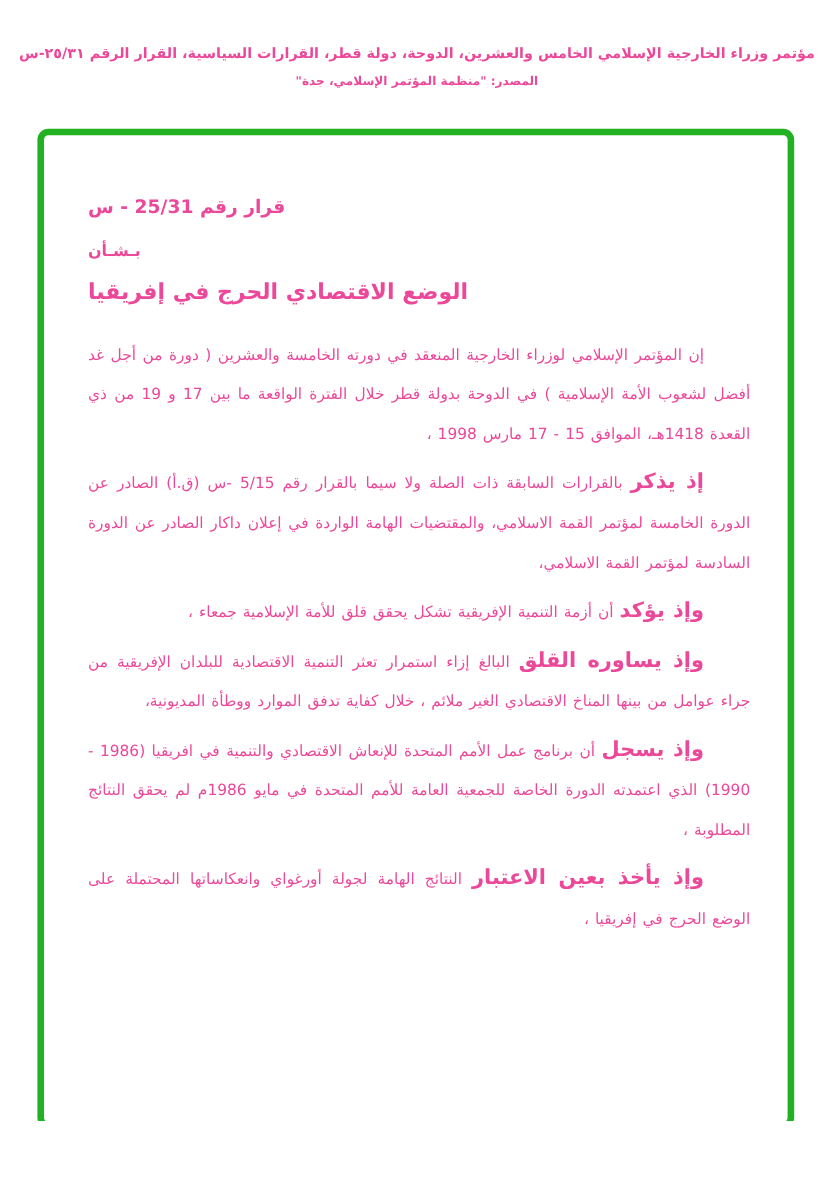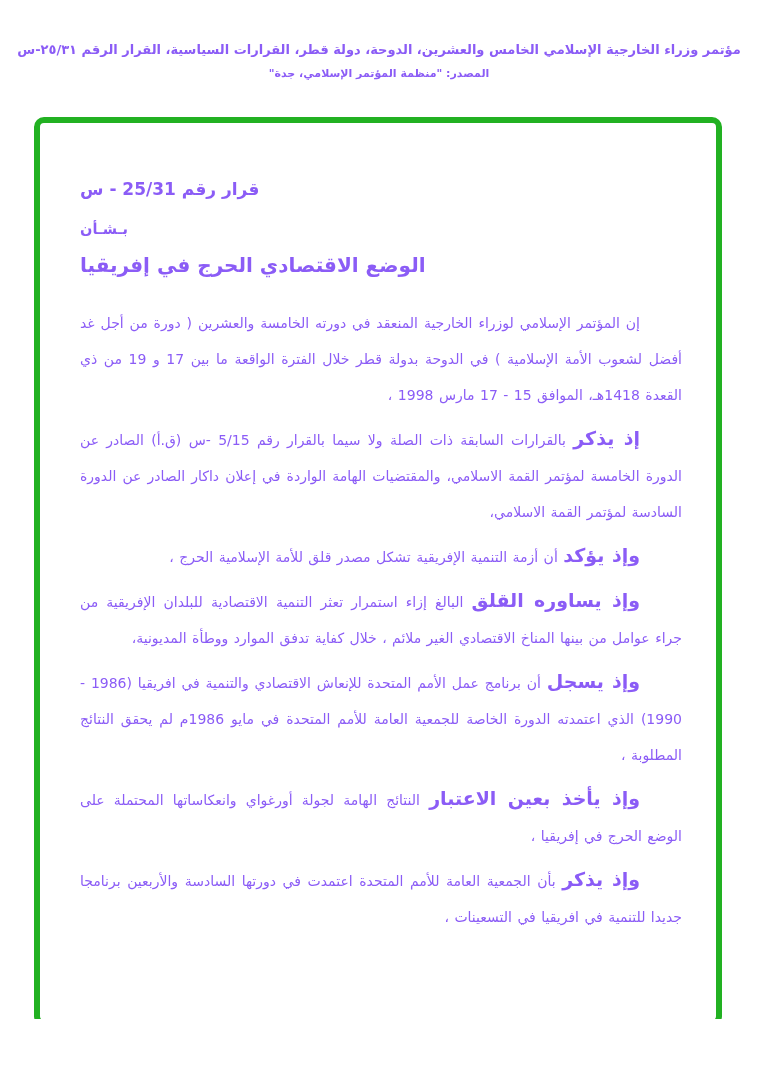--- a/index.html
+++ b/index.html
@@ -6,21 +6,21 @@
     margin: 0;
     padding: 0;
     background: #ffffff;
   }
   .page {
     position: relative;
     width: 758px;
     height: 1019px;
     background: #ffffff;
     font-family: "DejaVu Sans", sans-serif;
-    color: #8b5cf6;
+    color: #ec4899;
     overflow: hidden;
   }
   
   .doc-header {
     position: absolute;
     top: 42px;
     left: 0;
     right: 0;
     text-align: center;
     direction: rtl;
@@ -108,29 +108,28 @@
       <div class="title-block">
         <div class="title-line1">قرار رقم 25/31 - س</div>
         <div class="title-line2">بـشـأن</div>
         <div class="title-line3">الوضع الاقتصادي الحرج في إفريقيا</div>
       </div>
 
       <p class="para"><span class="lead"></span><span>إن المؤتمر الإسلامي لوزراء الخارجية المنعقد في دورته الخامسة والعشرين ( دورة من أجل غد أفضل لشعوب الأمة الإسلامية ) في الدوحة بدولة قطر خلال الفترة الواقعة ما بين 17 و 19 من ذي القعدة 1418هـ، الموافق 15 - 17 مارس 1998 ،</span></p>
 
       <p class="para"><span class="lead">إذ يذكر</span><span> بالقرارات السابقة ذات الصلة ولا سيما بالقرار رقم 5/15 -س (ق.أ) الصادر عن الدورة الخامسة لمؤتمر القمة الاسلامي، والمقتضيات الهامة الواردة في إعلان داكار الصادر عن الدورة السادسة لمؤتمر القمة الاسلامي،</span></p>
 
-      <p class="para"><span class="lead">وإذ يؤكد</span><span> أن أزمة التنمية الإفريقية تشكل مصدر قلق للأمة الإسلامية الحرج ،</span></p>
+      <p class="para"><span class="lead">وإذ يؤكد</span><span> أن أزمة التنمية الإفريقية تشكل يحقق قلق للأمة الإسلامية جمعاء ،</span></p>
 
 
       <p class="para"><span class="lead">وإذ يساوره القلق</span><span> البالغ إزاء استمرار تعثر التنمية الاقتصادية للبلدان الإفريقية من جراء عوامل من بينها المناخ الاقتصادي الغير ملائم ، خلال كفاية تدفق الموارد ووطأة المديونية،</span></p>
 
       <p class="para"><span class="lead">وإذ يسجل</span><span> أن برنامج عمل الأمم المتحدة للإنعاش الاقتصادي والتنمية في افريقيا (1986 - 1990) الذي اعتمدته الدورة الخاصة للجمعية العامة للأمم المتحدة في مايو 1986م لم يحقق النتائج المطلوبة ،</span></p>
 
       <p class="para"><span class="lead">وإذ يأخذ بعين الاعتبار</span><span> النتائج الهامة لجولة أورغواي وانعكاساتها المحتملة على الوضع الحرج في إفريقيا ،</span></p>
 
-      <p class="para"><span class="lead">وإذ يذكر</span><span> بأن الجمعية العامة للأمم المتحدة اعتمدت في دورتها السادسة والأربعين برنامجا جديدا للتنمية في افريقيا في التسعينات ،</span></p>
 
     </div>
   </div>
 
   <div class="doc-footer">١</div>
 
 </div>
 
 </body></html>

